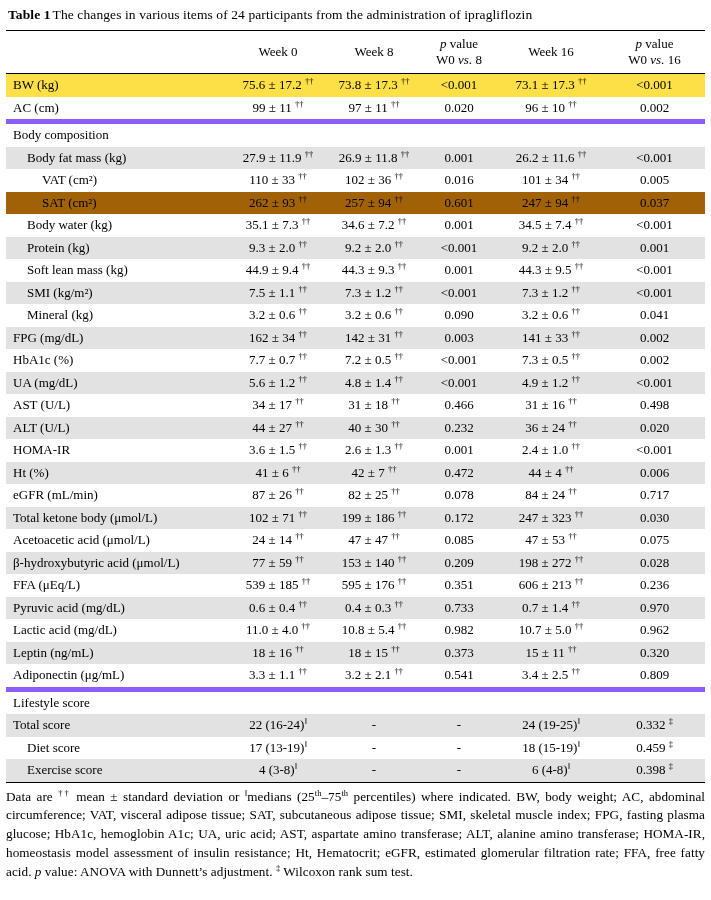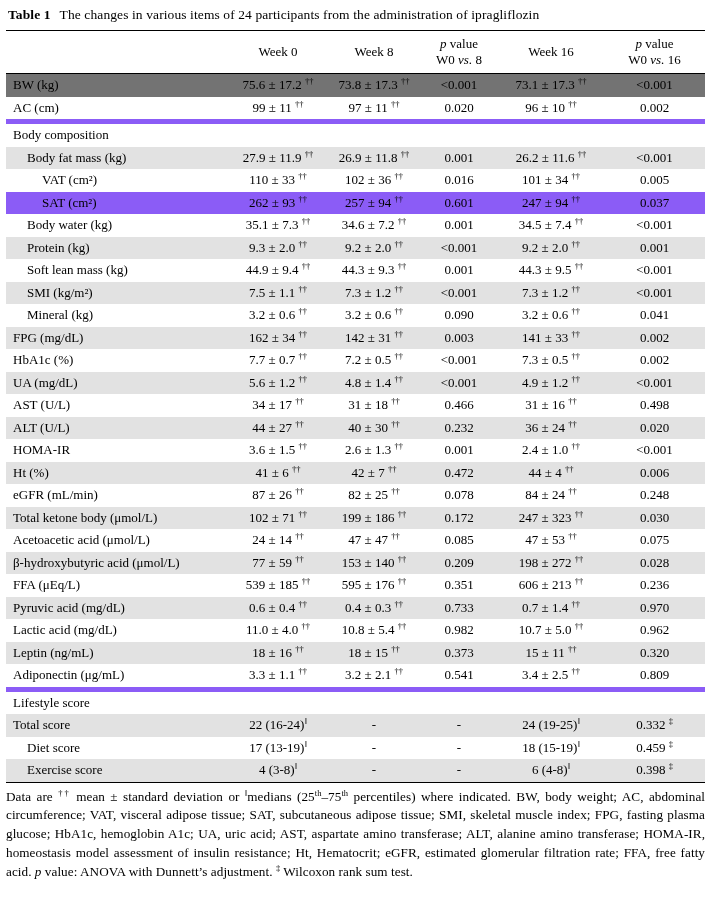--- a/index.html
+++ b/index.html
@@ -8,21 +8,21 @@
     box-sizing: border-box;
     padding: 5px 6px 0 6px;
     font-family: "Liberation Serif", serif;
     color: #000000;
   }
   .caption {
     font-size: 13.5px;
     margin: 2px 0 7px 2px;
     letter-spacing: 0.1px;
   }
-  .caption .cap-label { font-weight: bold; margin-right: 9px; }
+  .caption .cap-label { font-weight: bold; margin-right: 2px; }
   table.data {
     width: 699px;
     border-collapse: collapse;
     table-layout: fixed;
     border-top: 1.5px solid #000;
     border-bottom: 1.7px solid #000;
   }
   thead tr { border-bottom: 1.5px solid #000; }
   th {
     font-weight: normal;
@@ -75,21 +75,21 @@
         <tr>
           <th></th>
           <th>Week 0</th>
           <th>Week 8</th>
           <th><i>p</i> value<br>W0 <i>vs.</i> 8</th>
           <th>Week 16</th>
           <th><i>p</i> value<br>W0 <i>vs.</i> 16</th>
         </tr>
       </thead>
     <tbody id="tbody">
-        <tr style="background: #737373; margin-left: 18px;">
+        <tr style="background: #fde047; margin-left: 18px;">
           <td class="lbl ind0">BW (kg)</td>
           <td class="val">75.6 ± 17.2 <sup>††</sup></td>
           <td class="val">73.8 ± 17.3 <sup>††</sup></td>
           <td class="val">&lt;0.001</td>
           <td class="val">73.1 ± 17.3 <sup>††</sup></td>
           <td class="val">&lt;0.001</td>
         </tr>
         <tr class="rule">
           <td class="lbl ind0">AC (cm)</td>
           <td class="val">99 ± 11 <sup>††</sup></td>
@@ -110,21 +110,21 @@
           <td class="val">&lt;0.001</td>
         </tr>
         <tr>
           <td class="lbl ind2">VAT (cm²)</td>
           <td class="val">110 ± 33 <sup>††</sup></td>
           <td class="val">102 ± 36 <sup>††</sup></td>
           <td class="val">0.016</td>
           <td class="val">101 ± 34 <sup>††</sup></td>
           <td class="val">0.005</td>
         </tr>
-        <tr style="background: #8b5cf6;">
+        <tr style="background: #a16207;">
           <td class="lbl ind2">SAT (cm²)</td>
           <td class="val">262 ± 93 <sup>††</sup></td>
           <td class="val">257 ± 94 <sup>††</sup></td>
           <td class="val">0.601</td>
           <td class="val">247 ± 94 <sup>††</sup></td>
           <td class="val">0.037</td>
         </tr>
         <tr>
           <td class="lbl ind1">Body water (kg)</td>
           <td class="val">35.1 ± 7.3 <sup>††</sup></td>
@@ -220,21 +220,21 @@
           <td class="val">0.472</td>
           <td class="val">44 ± 4 <sup>††</sup></td>
           <td class="val">0.006</td>
         </tr>
         <tr>
           <td class="lbl ind0">eGFR (mL/min)</td>
           <td class="val">87 ± 26 <sup>††</sup></td>
           <td class="val">82 ± 25 <sup>††</sup></td>
           <td class="val">0.078</td>
           <td class="val">84 ± 24 <sup>††</sup></td>
-          <td class="val">0.248</td>
+          <td class="val">0.717</td>
         </tr>
         <tr style="background: rgb(226, 226, 226);">
           <td class="lbl ind0">Total ketone body (μmol/L)</td>
           <td class="val">102 ± 71 <sup>††</sup></td>
           <td class="val">199 ± 186 <sup>††</sup></td>
           <td class="val">0.172</td>
           <td class="val">247 ± 323 <sup>††</sup></td>
           <td class="val">0.030</td>
         </tr>
         <tr>

